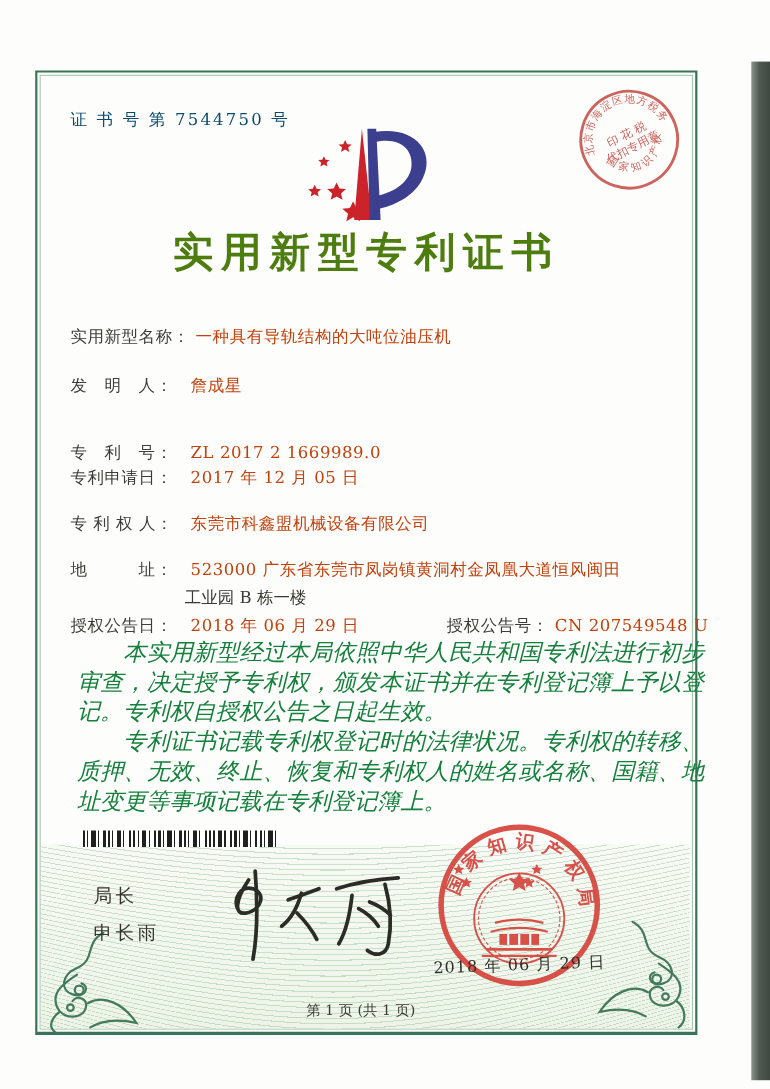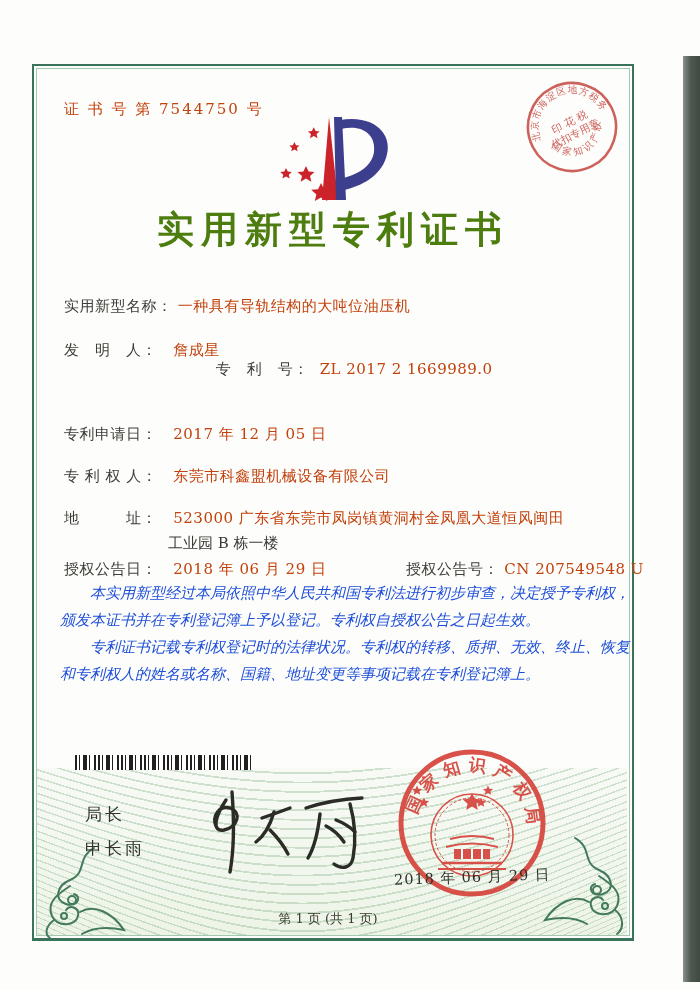--- a/index.html
+++ b/index.html
@@ -26,34 +26,34 @@
   }
   
   .guilloche{
     left:37px;top:768px;width:590px;height:167px;
     background:
       repeating-radial-gradient(120% 95% at 45% 175%,
         rgba(255,255,255,0) 0 4px, rgba(118,168,122,.32) 4px 5px),
       linear-gradient(180deg,rgba(240,247,236,.4),#edf4e7);
   }
   .cert-no{
-    left:64px;top:100px;font-size:15px;letter-spacing:2px;color:#c2410c;
+    left:64px;top:100px;font-size:15px;letter-spacing:2px;color:#0c4a6e;
   }
   .title{
     left:0;top:205px;width:666px;text-align:center;
     font-size:37px;font-weight:bold;letter-spacing:7px;color:#4d7c0f;
   }
   .fieldrow{left:64px;width:575px;font-size:15px;color:#3e3e38;letter-spacing:.5px;white-space:nowrap;}
   .flabel{display:inline-block;min-width:104px;}
   .fvalue{color:#c2410c;}
   .addr2{left:168px;font-size:15px;color:#3a3a34;}
   .row7b{position:absolute;left:305px;top:0;margin-left:37px;}
   .bodytext{
-    left:60px;top:580px;width:570px;
-    font-size:15px;line-height:27px;text-align:justify;color:#1d4ed8;
+    left:70px;top:580px;width:570px;
+    font-size:21px;line-height:27px;text-align:justify;color:#15803d;
     font-style:italic;
   }
   .bodytext p{margin:0;text-indent:2em;}
   .barcode{
     left:75px;top:755px;width:177px;height:15px;
     background:repeating-linear-gradient(90deg,
       #20201e 0 2px,#fff 2px 4px,#20201e 4px 5px,#fff 5px 8px,
       #20201e 8px 12px,#fff 12px 14px,#20201e 14px 15px,#fff 15px 19px,
       #20201e 19px 21px,#fff 21px 23px);
   }
@@ -117,21 +117,21 @@
 </svg>
 
 <div class="abs fieldrow" style="top:297px;">
   <span class="flabel">实用新型名称：</span>
   <span class="fvalue">一种具有导轨结构的大吨位油压机</span>
 </div>
 <div class="abs fieldrow" style="top:341px;">
   <span class="flabel">发　明　人：</span>
   <span class="fvalue">詹成星</span>
 </div>
-<div class="abs fieldrow" style="top:360px;text-align:center;">
+<div class="abs fieldrow" style="top:402px;">
   <span class="flabel">专　利　号：</span>
   <span class="fvalue">ZL 2017 2 1669989.0</span>
 </div>
 <div class="abs fieldrow" style="top:425px;">
   <span class="flabel">专利申请日：</span>
   <span class="fvalue">2017 年 12 月 05 日</span>
 </div>
 <div class="abs fieldrow" style="top:467px;">
   <span class="flabel">专 利 权 人：</span>
   <span class="fvalue">东莞市科鑫盟机械设备有限公司</span>

